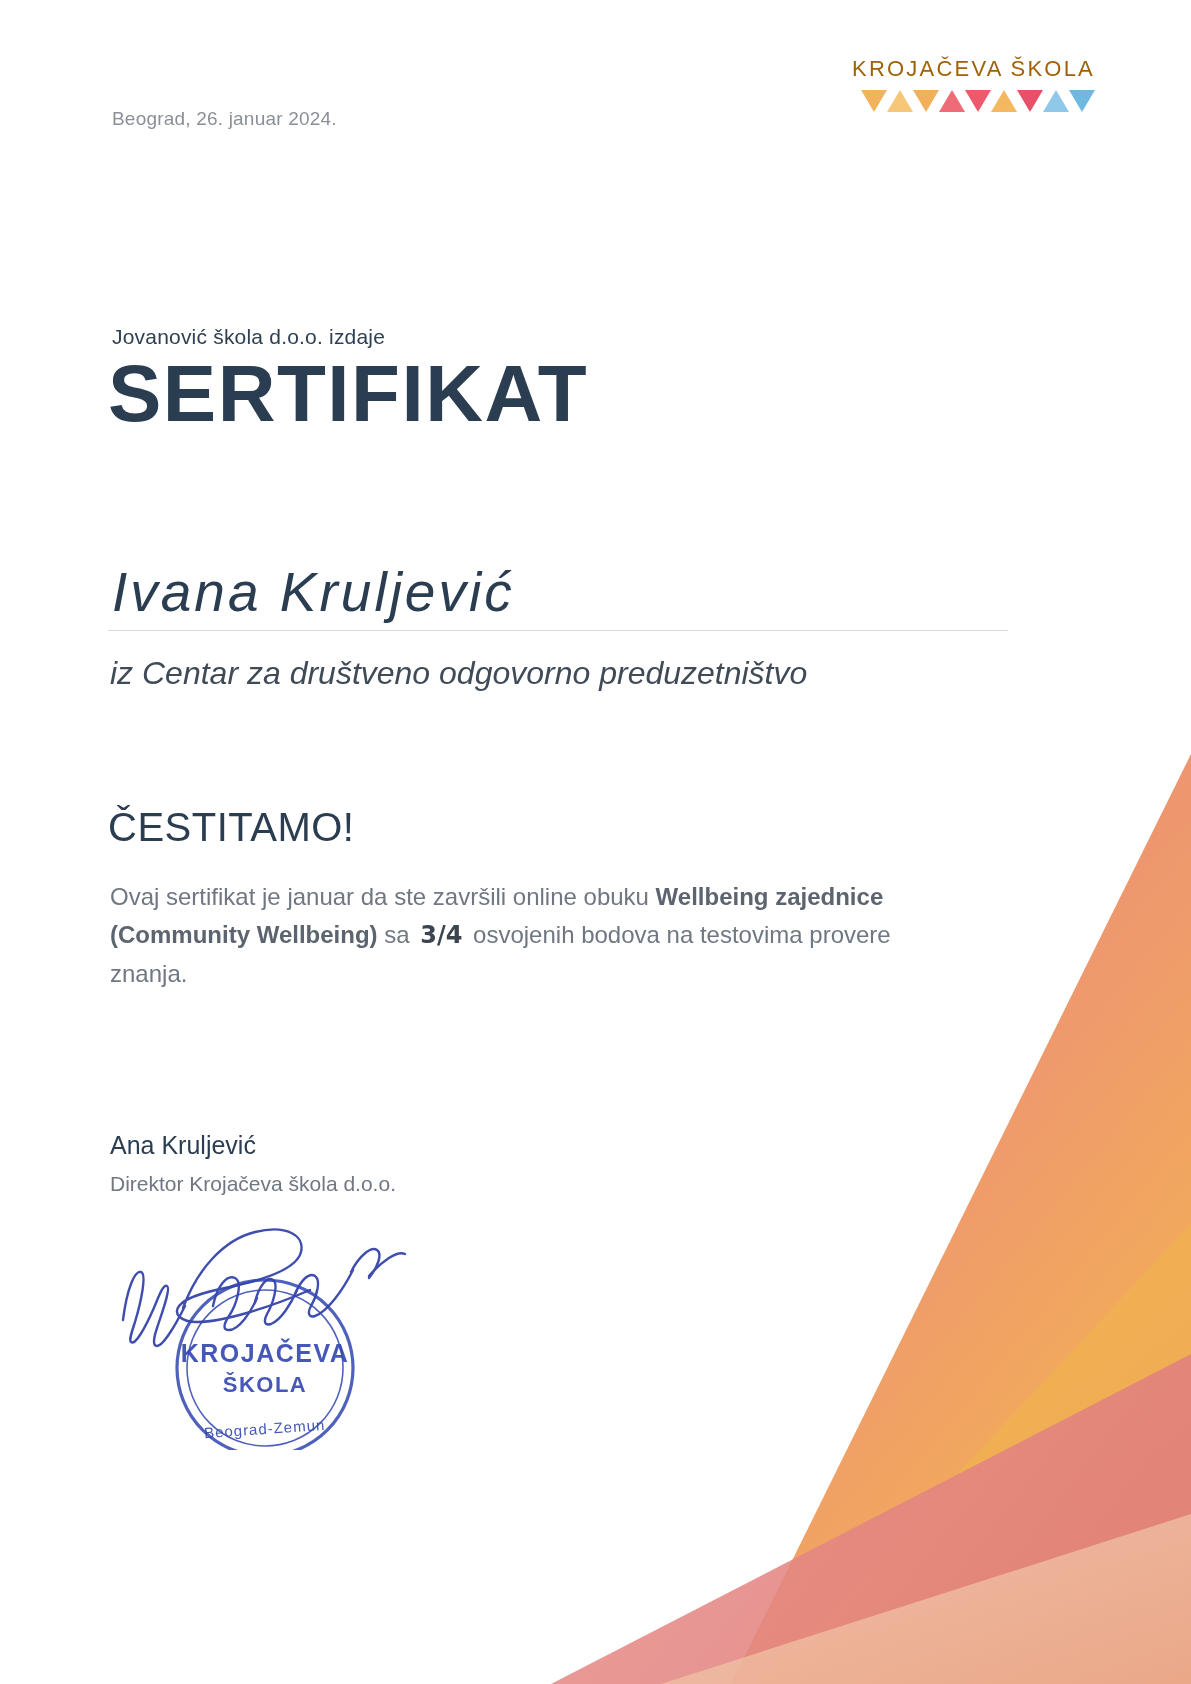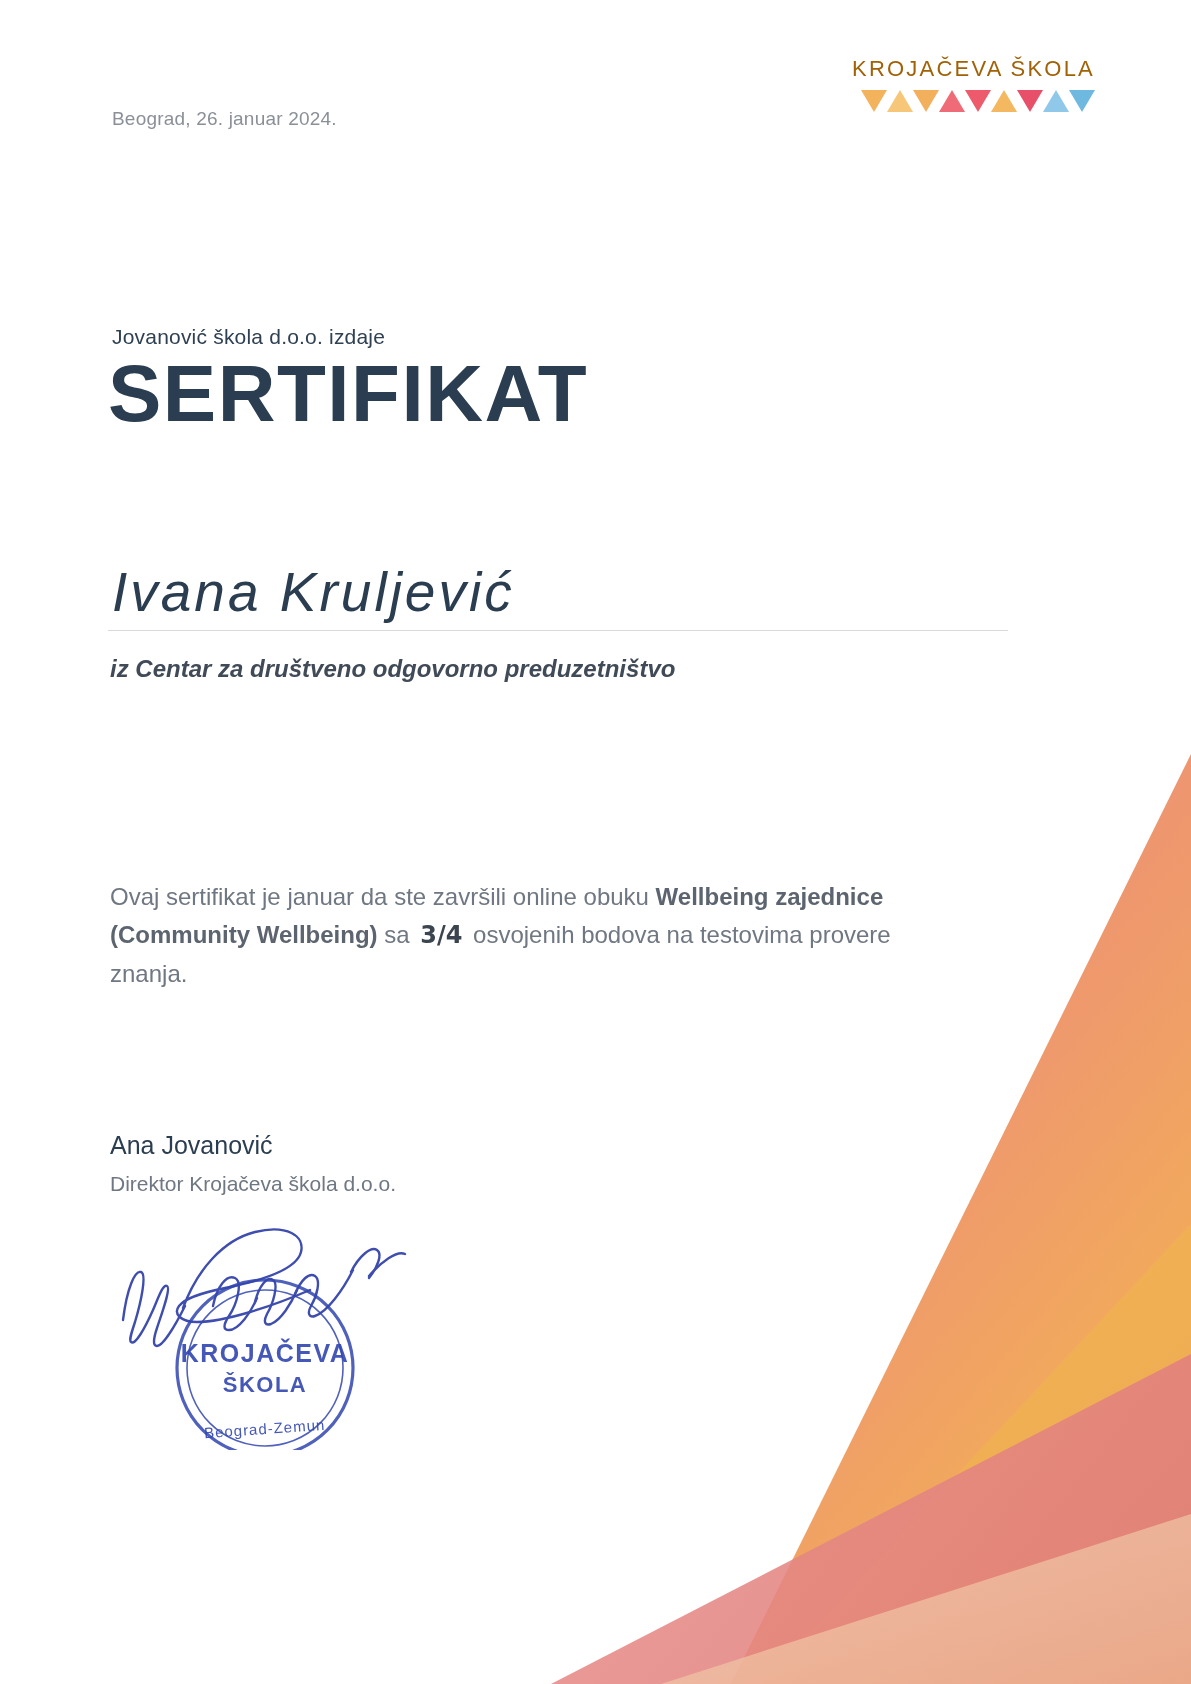--- a/index.html
+++ b/index.html
@@ -121,24 +121,23 @@
     left: 108px;
     top: 630px;
     width: 900px;
     height: 1px;
     background: #d7d9dc;
   }
   .recipient-org {
     position: absolute;
     left: 110px;
     top: 655px;
-    font-size: 24px;
+    font-size: 32px;
     font-style: italic;
     color: #404b57;
-    font-weight: bold;
   }
 
   .congrats {
     position: absolute;
     left: 108px;
     top: 805px;
     font-size: 40px;
     color: #2b3d50;
     letter-spacing: .5px;
   }
@@ -234,24 +233,25 @@
     </div>
   </div>
 
   <div class="issuer">Jovanović škola d.o.o. izdaje</div>
   <div class="sertifikat">SERTIFIKAT</div>
 
   <div class="recipient">Ivana Kruljević</div>
   <div class="rule"></div>
   <div class="recipient-org">iz Centar za društveno odgovorno preduzetništvo</div>
 
+  <div class="congrats">ČESTITAMO!</div>
 
   <div class="paragraph"><span>Ovaj sertifikat je januar da ste završili online obuku </span><b>Wellbeing zajednice (Community Wellbeing)</b><span> sa </span><span class="score">3/4</span><span> osvojenih bodova na testovima provere znanja.</span></div>
 
-  <div class="sig-name">Ana Jovanović</div>
+  <div class="sig-name">Ana Kruljević</div>
   <div class="sig-title">Direktor Krojačeva škola d.o.o.</div>
 
   <svg class="signature-art" viewBox="0 0 330 240">
     <g fill="none" stroke="#2f3fa8" stroke-width="2.4" stroke-linecap="round" stroke-linejoin="round" opacity="0.92">
       <path d="M18 110 C22 78, 30 60, 36 62 C42 64, 36 92, 30 112 C26 124, 24 130, 26 132 C30 136, 40 118, 48 100 C54 86, 58 74, 62 76 C66 78, 58 100, 52 118 C48 130, 48 136, 52 136 C58 136, 70 116, 80 96"></path>
       <path d="M78 98 C92 60, 118 30, 150 22 C182 14, 200 26, 196 42 C192 58, 160 70, 120 78 C96 83, 80 88, 74 96 C68 104, 76 112, 92 112 C120 112, 168 96, 205 80"></path>
       <path d="M108 96 C112 76, 122 64, 130 68 C138 72, 132 94, 124 106 C118 115, 118 120, 124 120 C134 120, 146 102, 152 88"></path>
       <path d="M150 92 C154 76, 162 66, 168 70 C174 74, 168 94, 162 104 C158 112, 160 116, 166 114 C176 110, 186 94, 192 80"></path>
       <path d="M190 84 C196 70, 204 62, 210 66 C216 70, 212 86, 206 96 C202 103, 204 108, 210 106 C222 102, 238 80, 248 60"></path>
       <path d="M246 62 C254 46, 266 36, 272 40 C278 44, 272 58, 264 68"></path>

